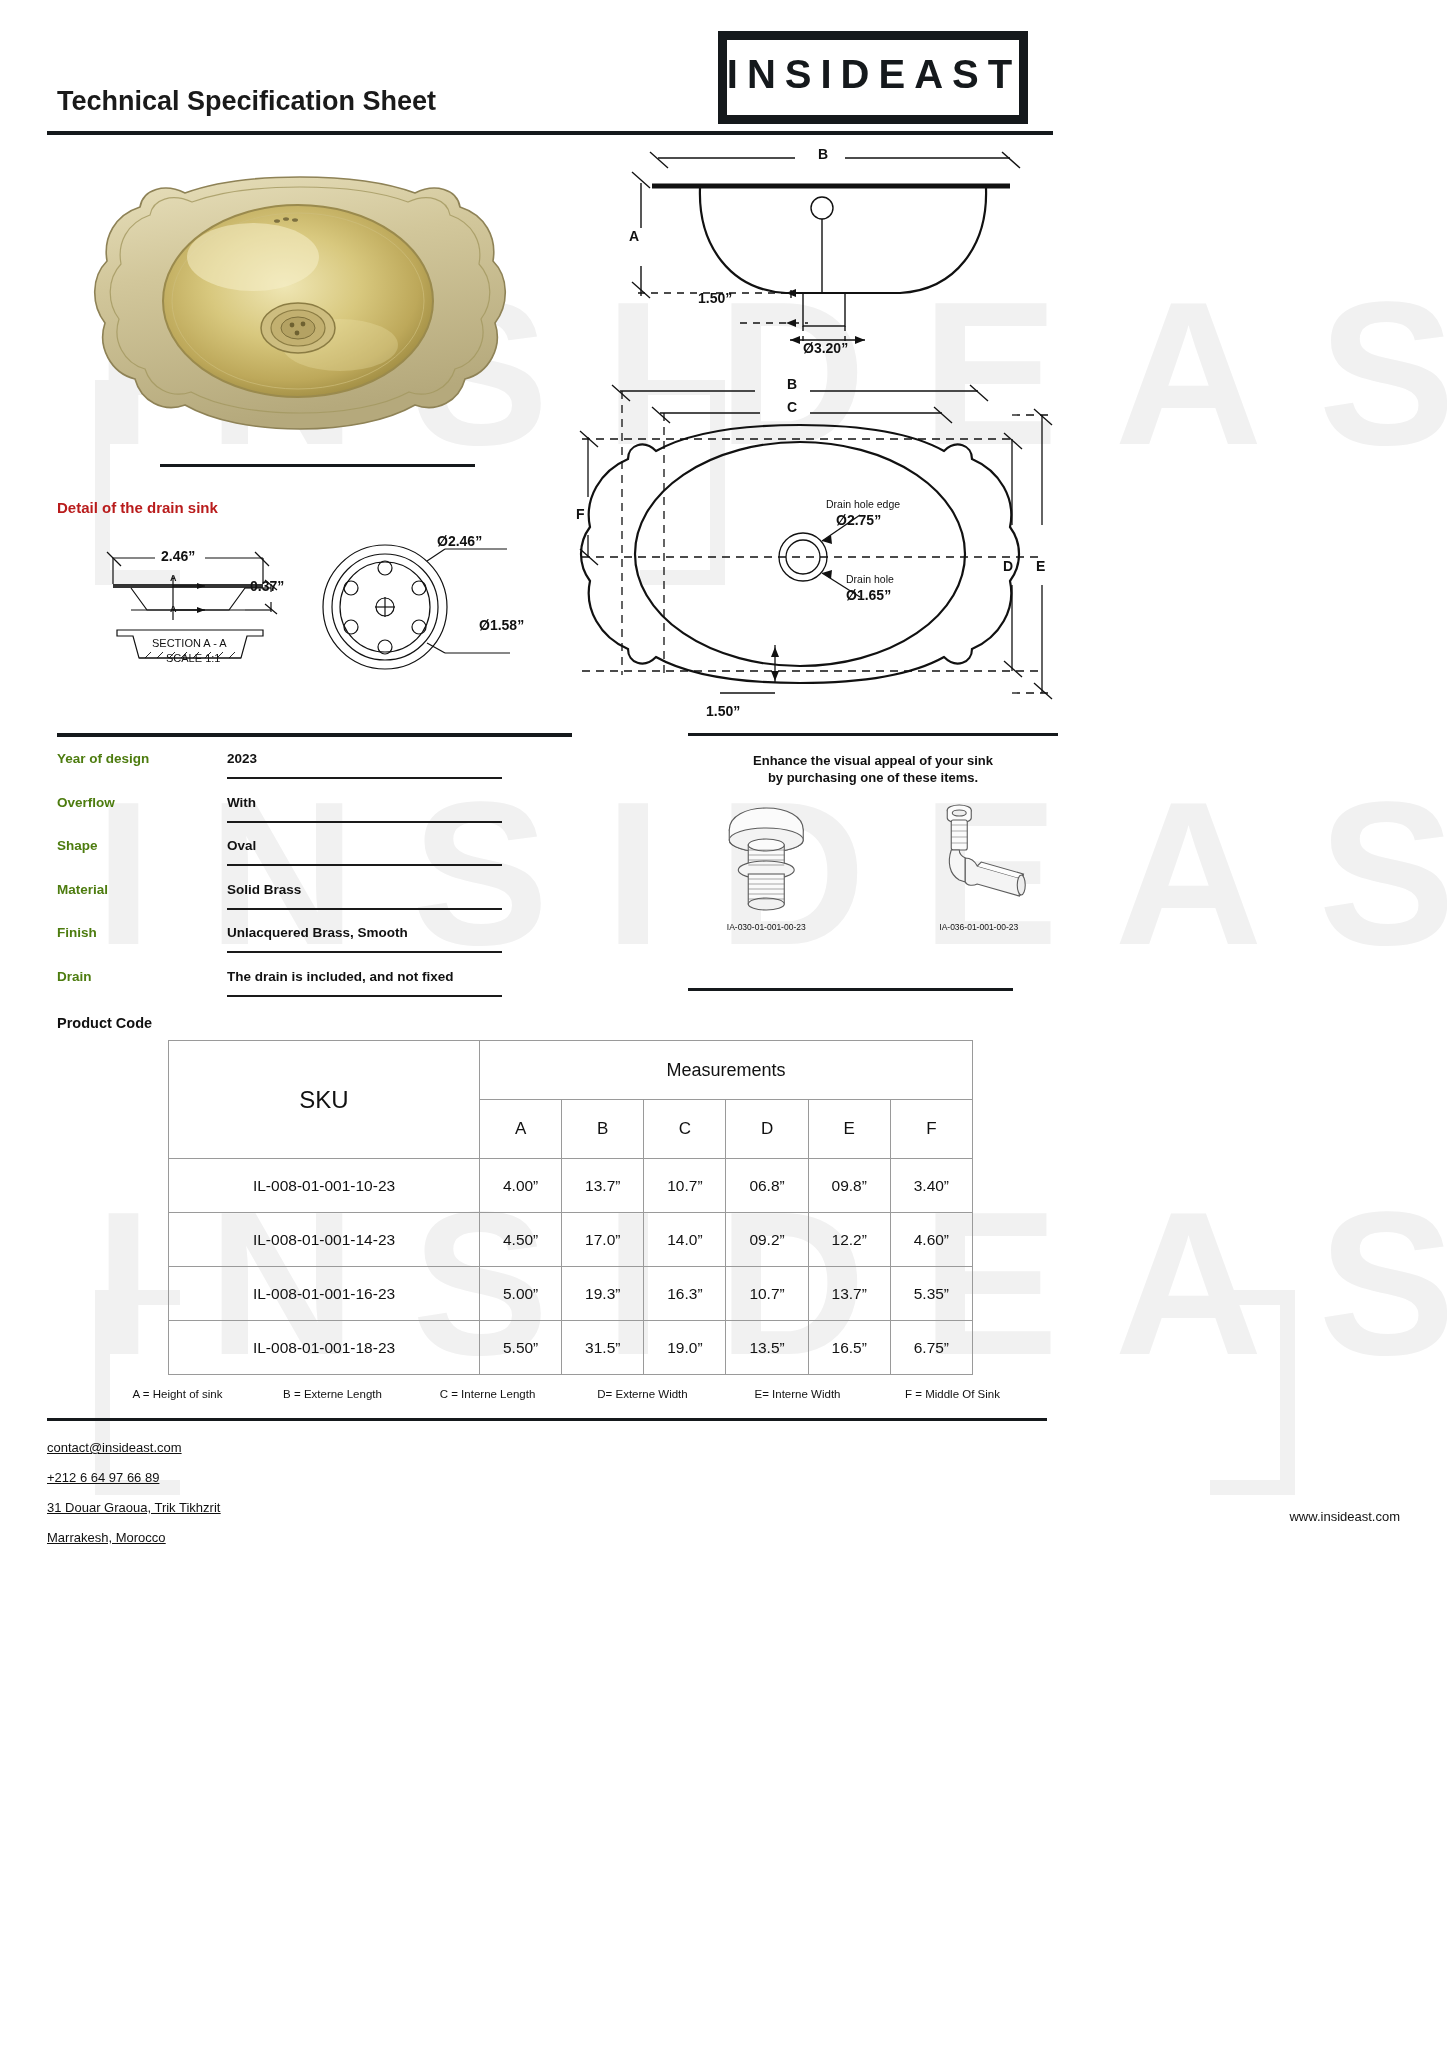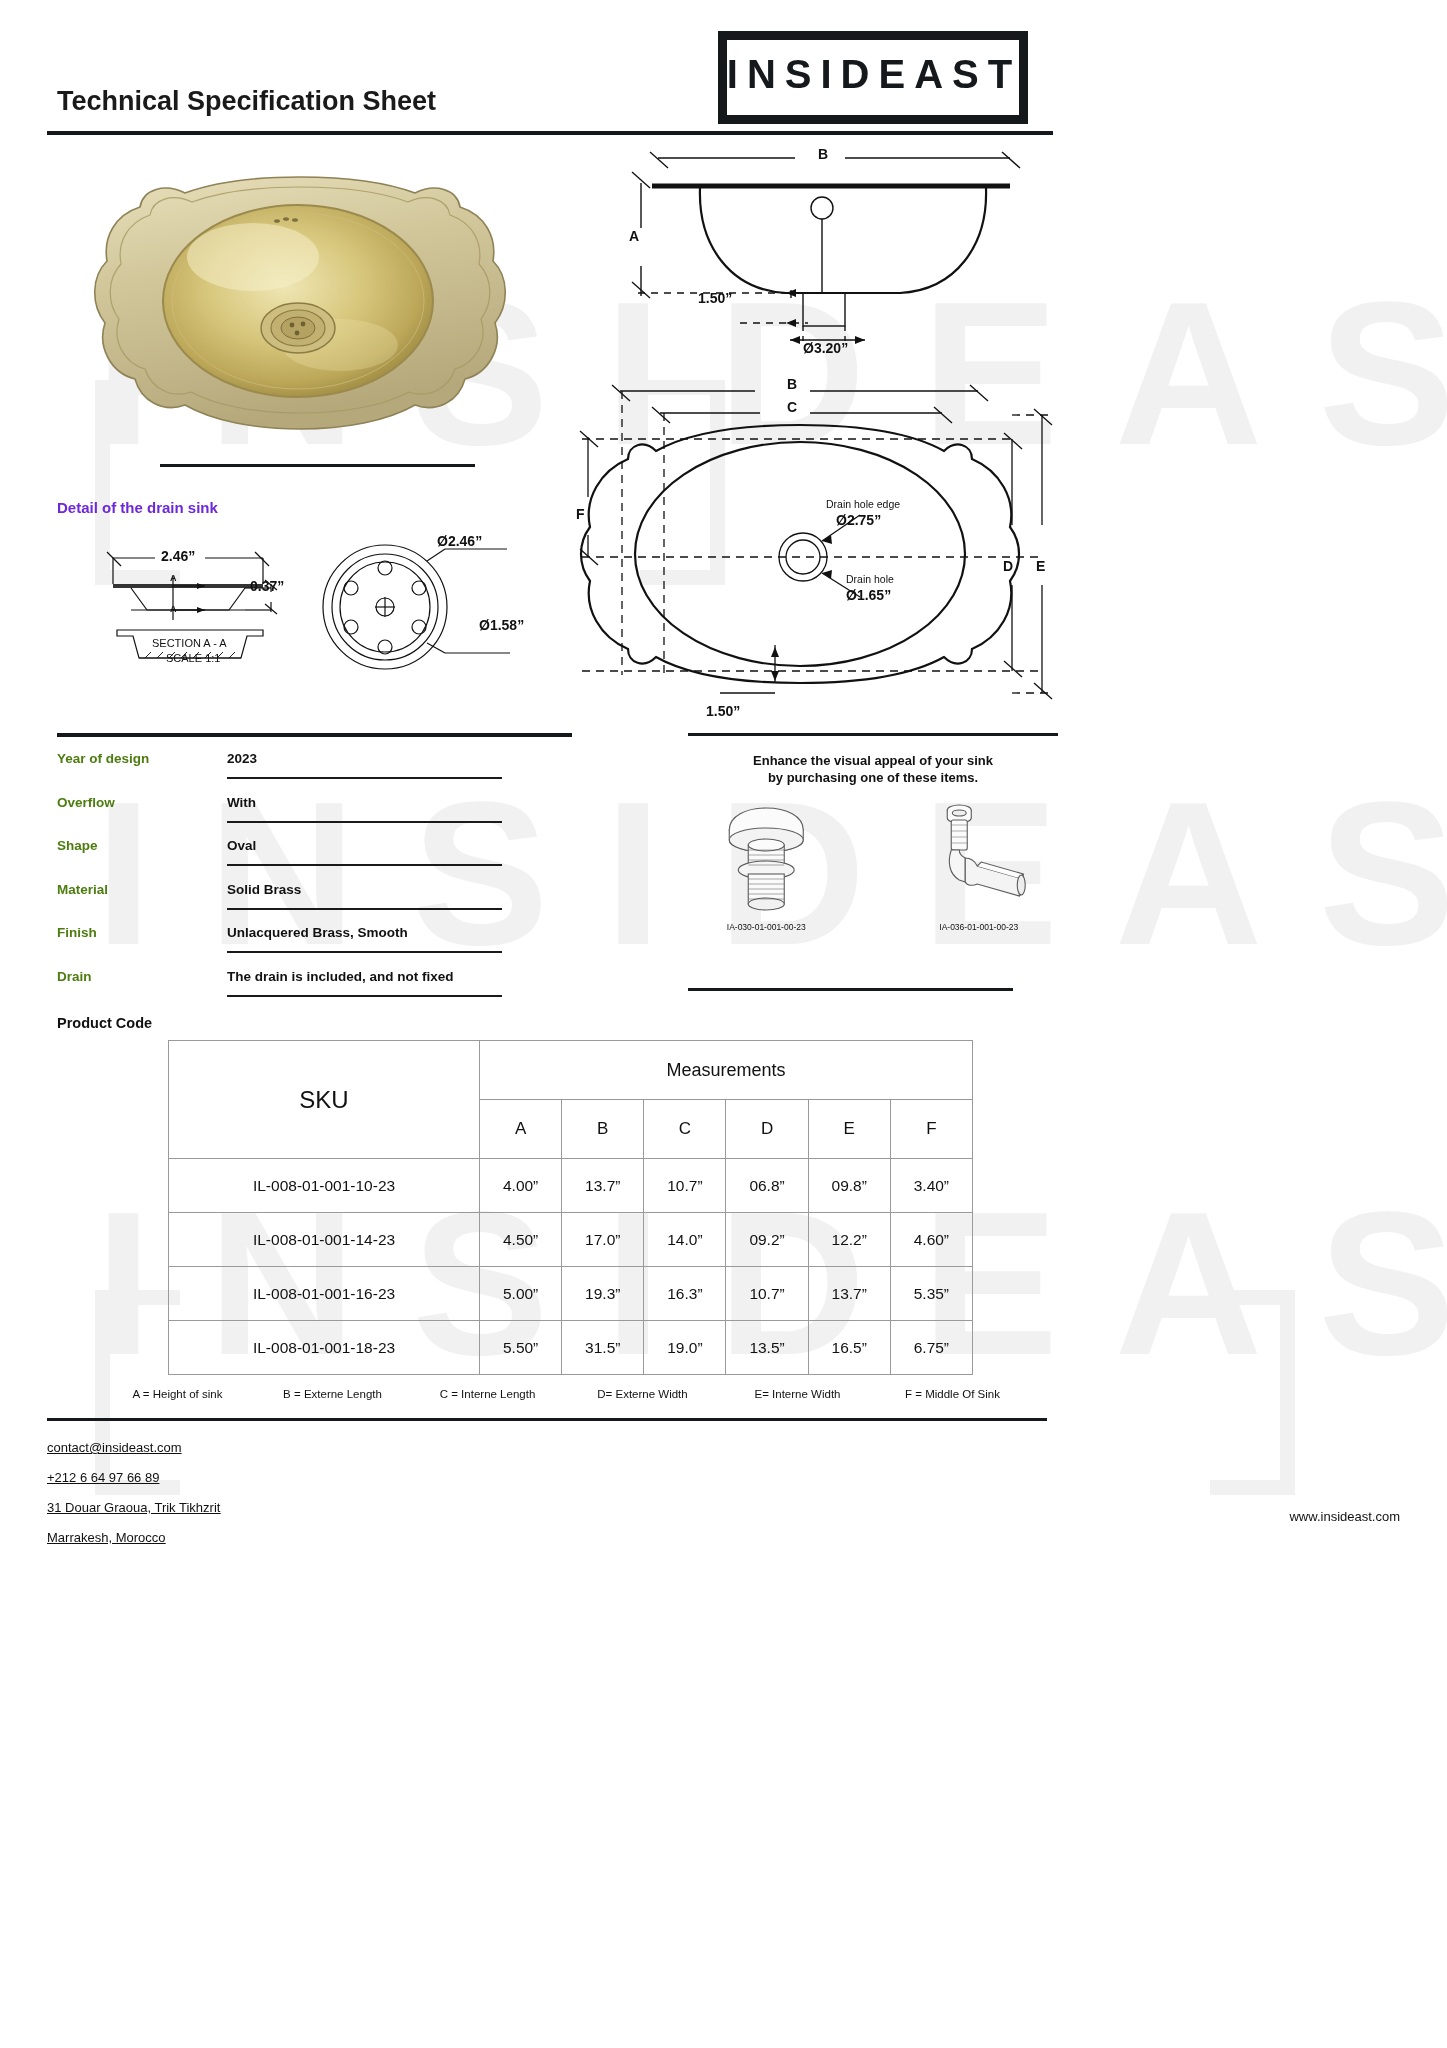--- a/index.html
+++ b/index.html
@@ -55,21 +55,21 @@
   
   .photo-wrap{position:absolute;left:85px;top:165px;width:430px;height:300px;z-index:2;}
   .hr-photo{position:absolute;left:160px;top:464px;width:315px;height:3px;background:#15191c;z-index:2;}
 
   
   .lbl{position:absolute;font-size:13px;font-weight:700;color:#111;z-index:3;}
   .lbl-s{position:absolute;font-size:11px;font-weight:700;color:#111;z-index:3;}
   .lbl-n{position:absolute;font-size:10.5px;font-weight:400;color:#111;z-index:3;}
   .dim{position:absolute;font-size:14px;font-weight:700;color:#111;z-index:3;}
 
-  .sect-title{position:absolute;font-size:15px;font-weight:700;color:#6d28d9;z-index:3;}
+  .sect-title{position:absolute;font-size:15px;font-weight:700;color:#b91c1c;z-index:3;}
 
   
   .spec-rule{position:absolute;left:57px;top:733px;width:515px;height:4px;background:#15191c;z-index:3;}
   .spec{position:absolute;left:57px;top:745px;width:520px;z-index:3;}
   .spec-row{position:relative;height:43.5px;}
   .spec-key{position:absolute;left:0;top:6px;font-size:13.5px;font-weight:700;color:#4d7c0f;}
   .spec-val{position:absolute;left:170px;top:6px;font-size:13.5px;font-weight:700;color:#111;white-space:nowrap;}
   .spec-line{position:absolute;left:170px;top:32px;width:275px;height:2px;background:#1a1a1a;}
 
   

